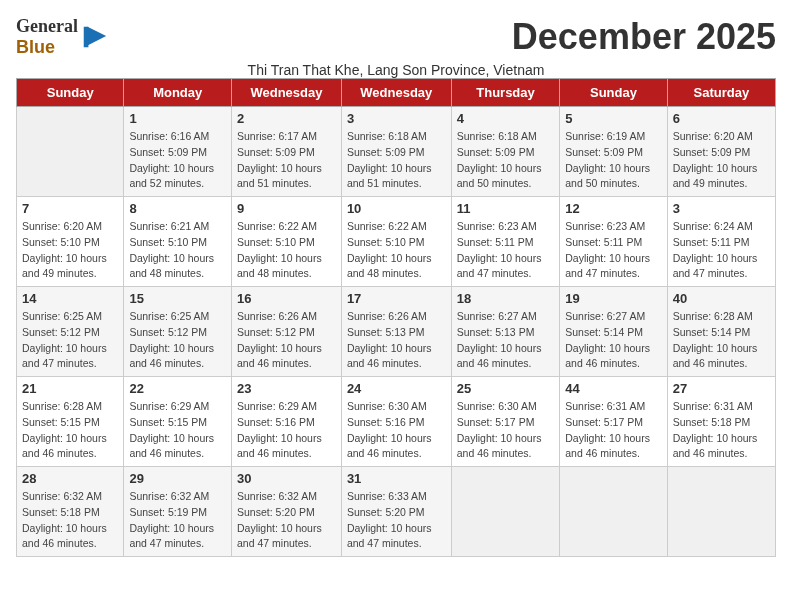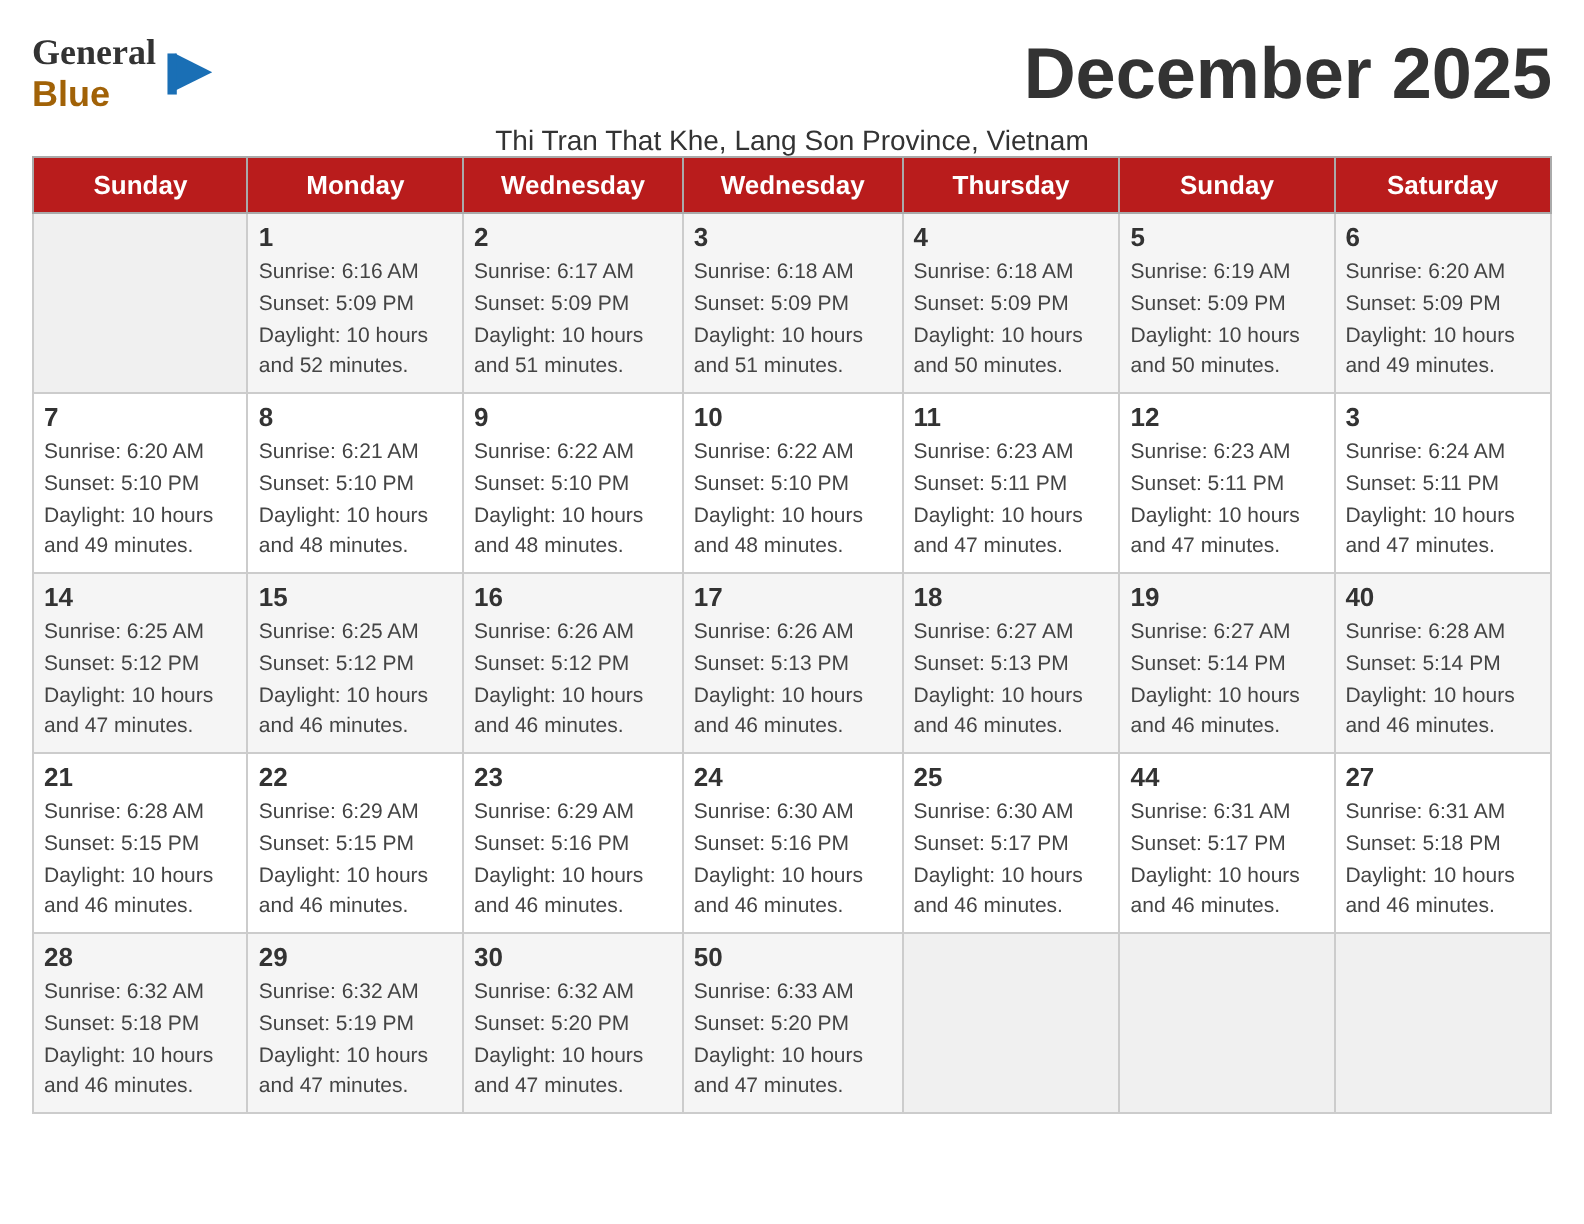--- a/index.html
+++ b/index.html
@@ -256,21 +256,21 @@
         </td>
         <td>
           <span class="day-number">29</span>
           <div class="day-detail">Sunrise: 6:32 AM<br>Sunset: 5:19 PM<br>Daylight: 10 hours and 47 minutes.</div>
         </td>
         <td>
           <span class="day-number">30</span>
           <div class="day-detail">Sunrise: 6:32 AM<br>Sunset: 5:20 PM<br>Daylight: 10 hours and 47 minutes.</div>
         </td>
         <td>
-          <span class="day-number">50</span>
+          <span class="day-number">31</span>
           <div class="day-detail">Sunrise: 6:33 AM<br>Sunset: 5:20 PM<br>Daylight: 10 hours and 47 minutes.</div>
         </td>
         <td class="empty"></td>
         <td class="empty"></td>
         <td class="empty"></td>
       </tr>
     </tbody>
 </table>
 
 </body></html>

